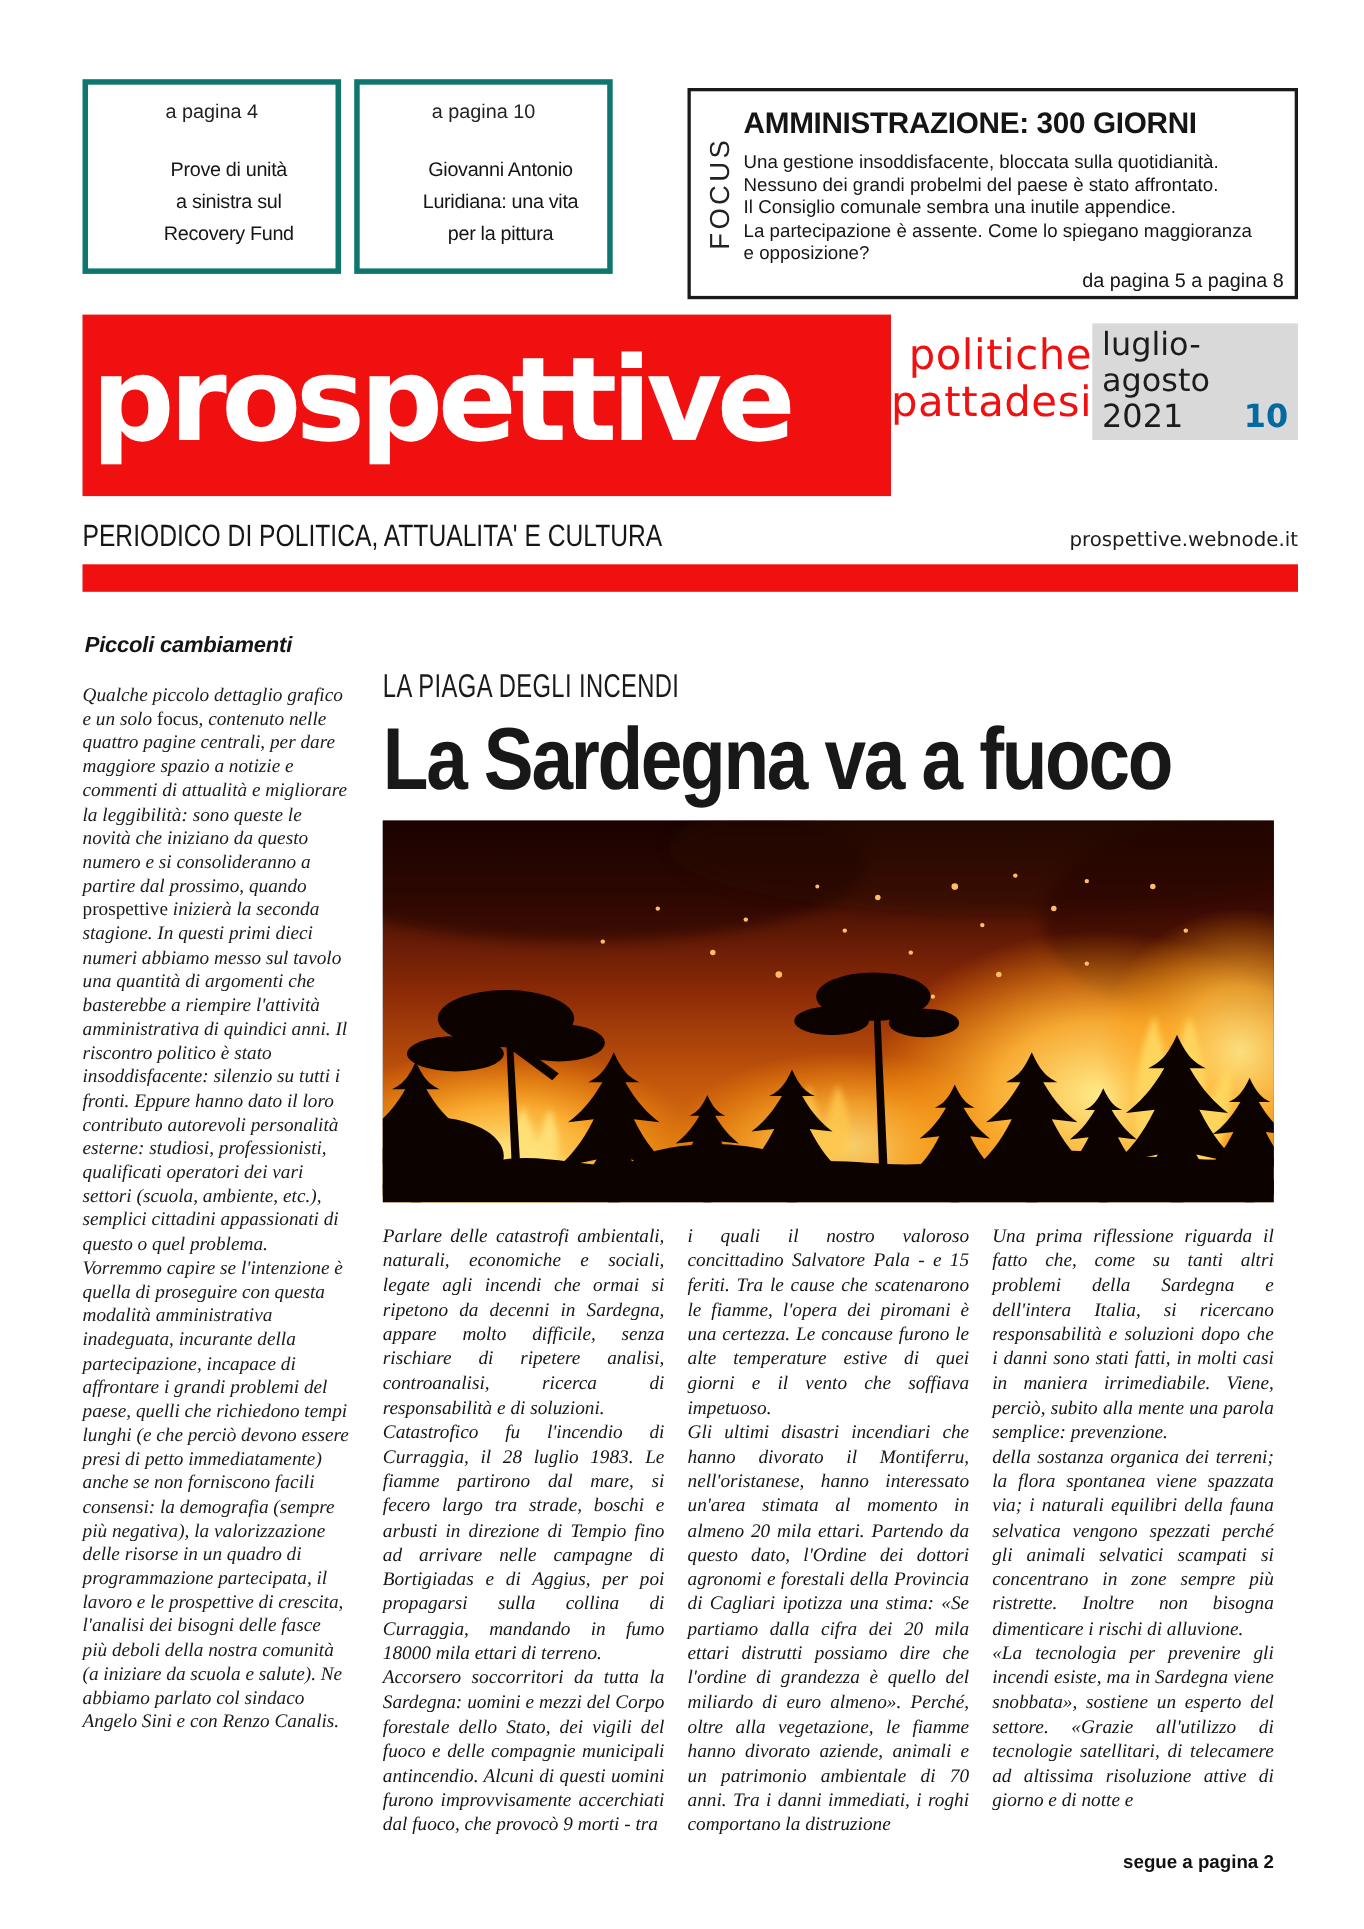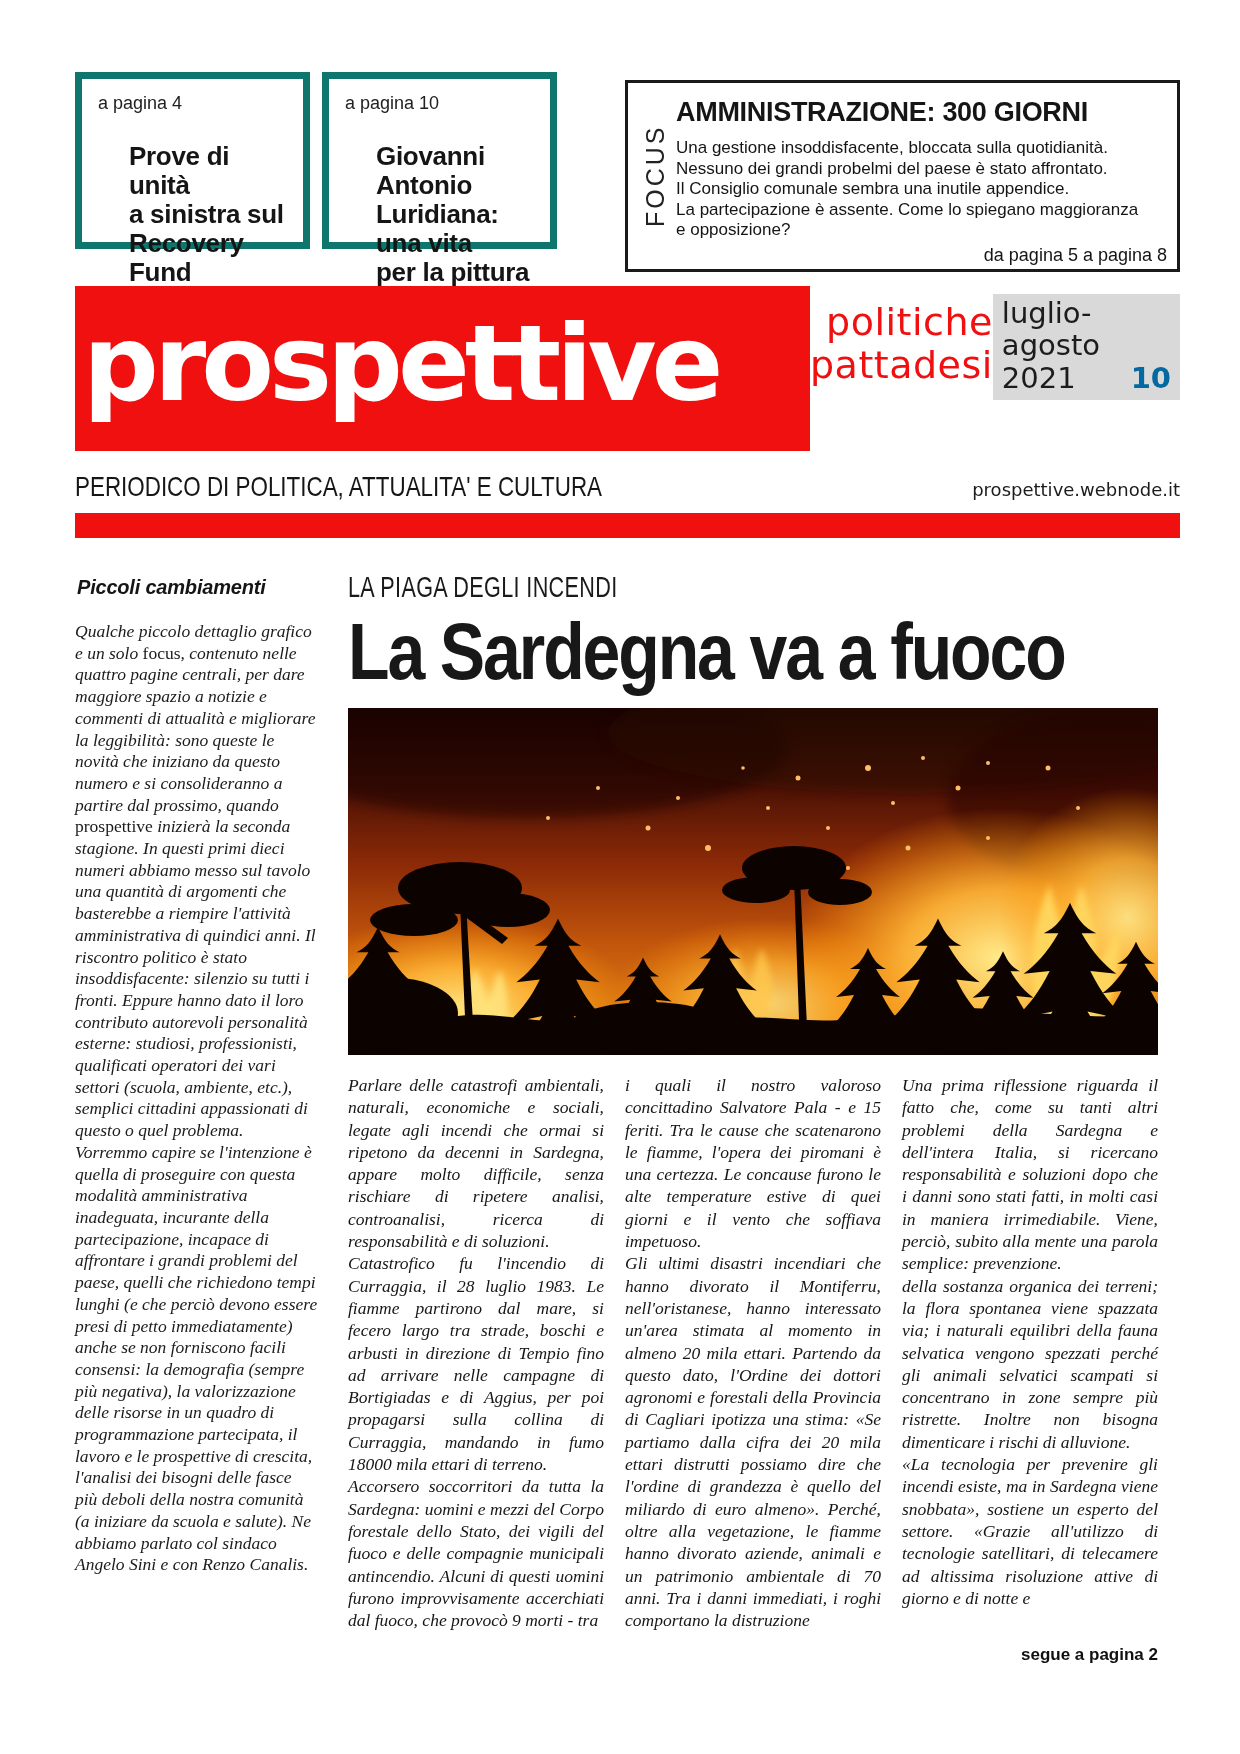--- a/index.html
+++ b/index.html
@@ -12,27 +12,27 @@
   body{
     width:1240px;height:1754px;background:#fff;color:var(--ink);
     font-family:"Liberation Sans",sans-serif;
     padding:72px 60px 0 75px;position:relative;overflow:hidden;
   }
   .content{width:1105px;}
 
   
   .teaser-row{display:flex;align-items:flex-start;}
   .teaser-box{
-    width:235px;height:177px;border:7px solid #0f766e;padding:14px 16px;
-    background:#fff;flex:none;
+    width:235px;height:177px;border:5px solid #0f766e;padding:14px 16px;
+    background:#fff;flex:none;text-align:center;
   }
   .teaser-box.second{margin-left:12px;}
   .teaser-ref{font-size:18px;color:#222;}
   .teaser-title{
-    margin-top:28px;font-size:26px;font-weight:bold;line-height:29px;
+    margin-top:28px;font-size:18px;font-weight:normal;line-height:29px;
     white-space:pre-line;letter-spacing:-.3px;margin-left:31px;
   }
   .focus-box{
     margin-left:68px;margin-top:8px;width:555px;height:192px;
     border:3px solid #1a1a1a;display:flex;padding:8px 10px 8px 6px;flex:none;
   }
   .focus-label{
     width:42px;display:flex;align-items:center;justify-content:center;
     writing-mode:vertical-rl;transform:rotate(180deg);
     font-size:25px;letter-spacing:3px;color:#222;
@@ -83,21 +83,21 @@
   .sidebar{width:243px;flex:none;}
   .sidebar-title{
     font-size:20px;font-weight:bold;font-style:italic;margin:6px 0 22px 2px;letter-spacing:-.2px;
   }
   .sidebar-body{
     font-family:"Liberation Serif",serif;font-size:17.5px;line-height:21.7px;color:#1b1b1b;
   }
   .sidebar-body .italic{font-style:italic;}
   .sidebar-body .roman{font-style:normal;}
 
-  .main-col{margin-left:30px;width:810px;flex:none;}
+  .main-col{margin-left:30px;width:810px;flex:none;margin-top:38px;}
   .kicker{
     font-size:30px;display:inline-block;transform:scaleX(.72);transform-origin:left;
     white-space:nowrap;color:#1a1a1a;letter-spacing:.5px;
   }
   .headline{
     font-size:80px;font-weight:bold;letter-spacing:-2.5px;line-height:1;
     display:inline-block;transform:scaleX(.85);transform-origin:left;white-space:nowrap;
     margin-top:8px;color:#181818;
   }
   .photo{display:block;margin-top:16px;width:810px;height:347px;background:#200703;}

